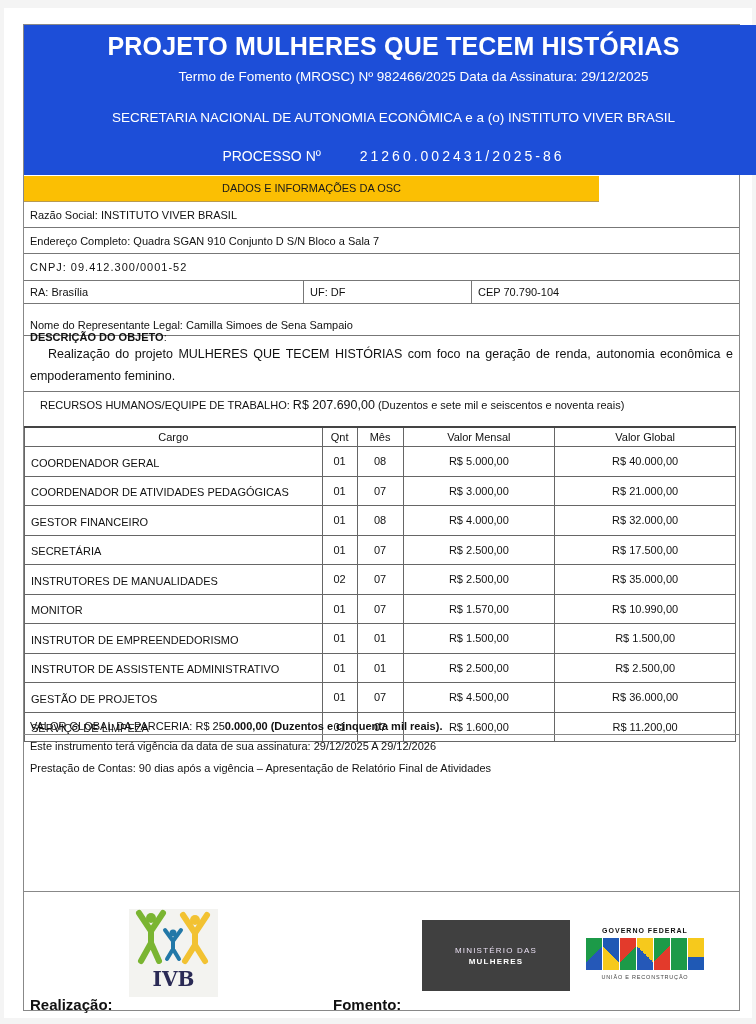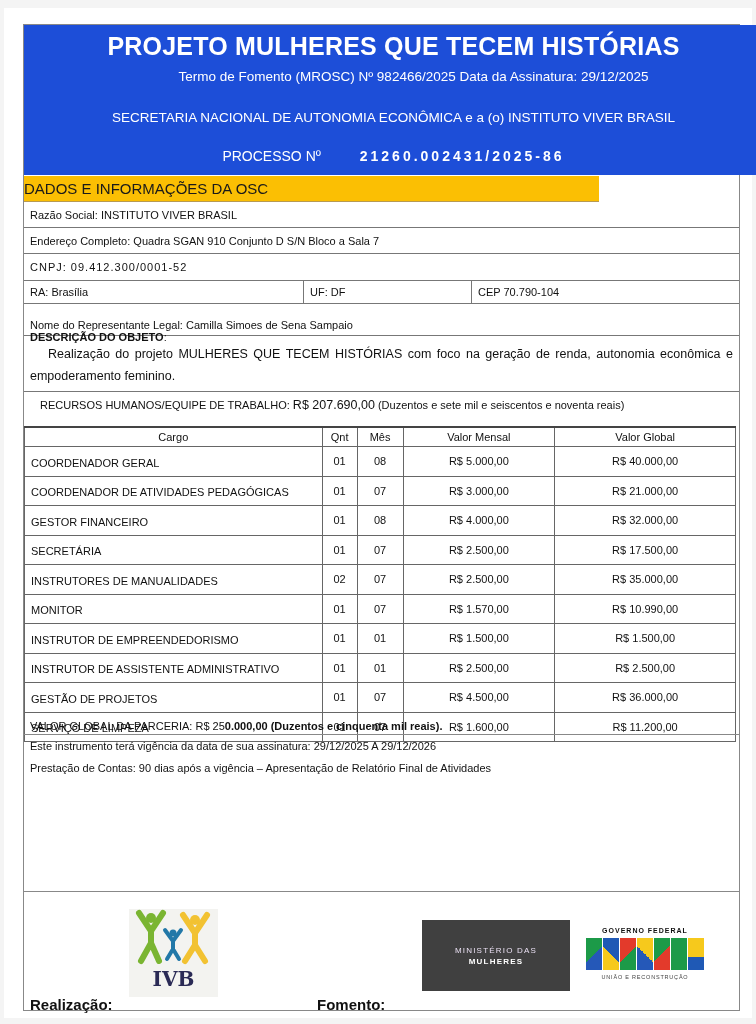--- a/index.html
+++ b/index.html
@@ -21,26 +21,26 @@
     background: #fff;
   }
   .hdr {
     position: absolute; left: 24px; top: 25px; width: 715px; height: 150px;
     background: #1d4ed8; color: #fff; text-align: center; padding-left: 24px;
   }
   .hdr .title { position: absolute; left: 0; right: 0; top: 7px; font-size: 25px; font-weight: bold; letter-spacing: 0.2px; }
   .hdr .sub { position: absolute; left: 40px; right: 0; top: 44px; font-size: 13.5px; }
   .hdr .p1 { position: absolute; left: 0; right: 0; top: 85px; font-size: 13.5px; line-height: 16px; }
   .hdr .proc { position: absolute; left: 0; right: 0; top: 123px; font-size: 14px; }
-  .hdr .proc b { letter-spacing: 3px; font-weight: bold; margin-left: 35px; }
+  .hdr .proc b { letter-spacing: 3px; font-weight: normal; margin-left: 35px; }
 
   .ybar {
     position: absolute; left: 24px; top: 176px; width: 575px; height: 25px;
     background: #fbbf03; border-bottom: 1px solid #b79a52;
-    font-size: 15px; line-height: 25px; color: #1a1a1a;
+    text-align: center; font-size: 11px; line-height: 25px; color: #1a1a1a;
   }
   .row {
     position: absolute; left: 24px; width: 715px; box-sizing: border-box;
     border-bottom: 1px solid #777; font-size: 11px; padding-left: 6px;
     display: flex; align-items: center;
   }
   .cell3 { position: absolute; top: 0; bottom: 0; display: flex; align-items: center; padding-left: 6px; border-left: 1px solid #777; text-align: right; }
 
   .desc { position: absolute; left: 24px; top: 325px; width: 715px; height: 67px; border-bottom: 1px solid #777; box-sizing: border-box; padding: 6px 6px 0 6px; font-size: 11px; }
   .desc .lbl { font-weight: bold; }
@@ -76,21 +76,21 @@
     text-align: center; font-size: 8px; letter-spacing: 1.2px; padding-top: 25px; box-sizing: border-box; line-height: 11px;
   }
   .mdm b { color: #fff; }
   .gov { position: absolute; left: 583px; top: 924px; width: 124px; height: 60px; }
   .gov .g1 { position: absolute; left: 0; right: 0; top: 3px; text-align: center; font-size: 7px; font-weight: bold; letter-spacing: 1px; }
   .gov .g3 { position: absolute; left: 0; right: 0; top: 50px; text-align: center; font-size: 5.5px; letter-spacing: 0.8px; color: #444; }
   .gov .bars { position: absolute; left: 3px; top: 14px; width: 118px; height: 32px; display: flex; gap: 1px; }
   .gov .bars span { flex: 1; }
 
   .lbl-real { position: absolute; left: 30px; top: 996px; font-size: 15px; font-weight: bold; }
-  .lbl-fom { position: absolute; left: 317px; top: 996px; font-size: 15px; font-weight: bold; }
+  .lbl-fom { position: absolute; left: 333px; top: 996px; font-size: 15px; font-weight: bold; }
 </style>
 </head>
 <body>
 
 <div class="sheet"></div>
 <div class="doc"></div>
 
 <div class="hdr">
   <div class="title">PROJETO MULHERES QUE TECEM HISTÓRIAS</div>
   <div class="sub">Termo de Fomento (MROSC) Nº 982466/2025 Data  da  Assinatura:  29/12/2025</div>

